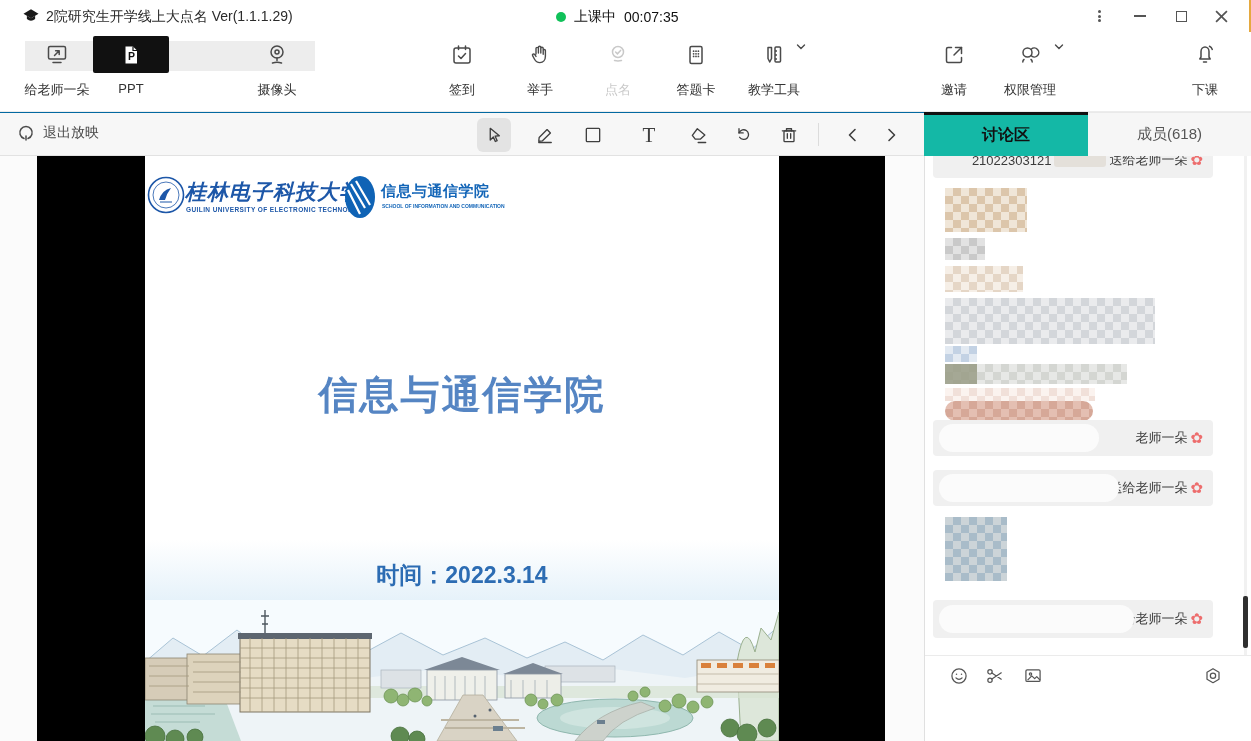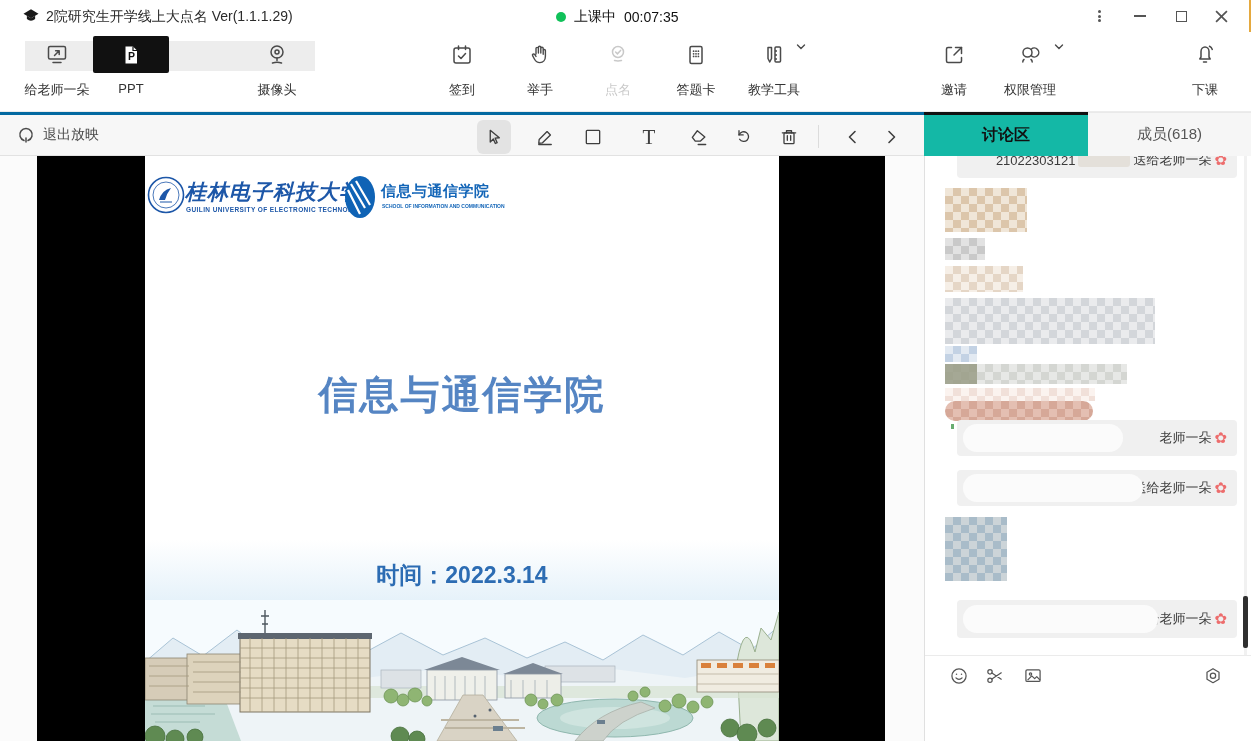--- a/index.html
+++ b/index.html
@@ -26,21 +26,21 @@
   .tb-item { position:absolute; top:0; width:80px; height:80px; text-align:center; cursor:pointer; }
   .tb-item svg { position:absolute; left:28px; top:11px; }
   .tb-label { position:absolute; left:0; top:49px; width:80px; font-size:13px; color:#333; white-space:nowrap; }
   .tb-item.disabled svg { stroke:#c9c9c9; }
   .tb-item.disabled .tb-label { color:#c9c9c9; }
   .ppt-btn { position:absolute; left:93px; top:4px; width:76px; height:37px; background:#111; border-radius:2px; cursor:pointer; }
   .ppt-btn svg { position:absolute; left:26px; top:7px; }
   .tb-chevron { position:absolute; top:19px; }
 
   
-  .subtoolbar { position:absolute; left:0; top:112px; width:924px; height:44px; background:#f7f7f7; border-top:3px solid #0369a1; border-bottom:1px solid #e2e2e2; }
+  .subtoolbar { position:absolute; left:0; top:112px; width:924px; height:44px; background:#f7f7f7; border-top:1px solid #0369a1; border-bottom:1px solid #e2e2e2; }
   .exit-btn { position:absolute; left:16px; top:10px; display:flex; align-items:center; gap:7px; cursor:pointer; }
   .exit-label { font-size:14px; color:#4a4a4a; }
   .pt-tool { position:absolute; top:5px; width:34px; height:34px; display:flex; align-items:center; justify-content:center; border-radius:6px; cursor:pointer; }
   .pt-tool.selected { background:#e3e3e3; }
   .pt-divider { position:absolute; top:10px; width:1px; height:23px; background:#dcdcdc; }
   .text-tool-glyph { font-family:"Liberation Serif", serif; font-size:21px; color:#3f3f3f; line-height:1; }
 
   
   .stage { position:absolute; left:0; top:156px; width:924px; height:585px; background:#fbfbfb; }
   .slide-bar { position:absolute; top:0; height:585px; background:#000; }
@@ -57,21 +57,21 @@
   .slide-date { position:absolute; left:0; top:404px; width:634px; text-align:center; font-size:23px; font-weight:bold; color:#2c6cb3; }
   .slide-sky { position:absolute; left:0; top:384px; width:634px; height:60px; background:linear-gradient(#ffffff, #e6f2fa); }
   .campus { position:absolute; left:0; top:444px; width:634px; height:141px; }
 
   
   .chat-panel { position:absolute; left:924px; top:156px; width:327px; height:585px; background:#fff; border-left:1px solid #e0e0e0; overflow:hidden; }
   .tabs { position:absolute; left:924px; top:112px; width:327px; height:44px; }
   .tab { position:absolute; top:0; height:44px; display:flex; align-items:center; justify-content:center; cursor:pointer; }
   .tab-discussion { left:0; width:164px; background:#14b8a6; border-top:3px solid #111; font-size:16px; font-weight:bold; color:#111; }
   .tab-members { left:164px; width:163px; background:#f6f6f6; font-size:15px; color:#555; border-top:1px solid #e9e9e9; }
-  .bubble { position:absolute; left:32px; width:280px; background:#f0f0f0; border-radius:4px; font-size:13px; color:#3b3b3b; overflow:hidden; }
+  .bubble { position:absolute; left:8px; width:280px; background:#f0f0f0; border-radius:4px; font-size:13px; color:#3b3b3b; overflow:hidden; }
   .bubble-inner { position:absolute; right:10px; top:0; height:100%; display:flex; align-items:center; white-space:nowrap; }
   .flower { color:#ed6d6d; font-size:15px; margin-left:3px; }
   .blur-pill { position:absolute; left:6px; top:4px; background:#fbfbfb; border-radius:14px; height:28px; }
   .name-blur { display:inline-block; width:52px; height:13px; background:#e4e0da; border-radius:3px; margin:0 3px; }
   .mosaic { position:absolute; background-size:16px 16px; background-position:0 0, 8px 8px; }
   .m-a { left:20px; top:32px; width:82px;  height:44px; background-color:#f0e6d8; background-image:linear-gradient(45deg,#dcc6ab 25%,transparent 25%,transparent 75%,#dcc6ab 75%),linear-gradient(45deg,#dcc6ab 25%,transparent 25%,transparent 75%,#dcc6ab 75%); }
   .m-b { left:20px; top:82px; width:40px;  height:22px; background-color:#e2e2e2; background-image:linear-gradient(45deg,#c9c9c9 25%,transparent 25%,transparent 75%,#c9c9c9 75%),linear-gradient(45deg,#c9c9c9 25%,transparent 25%,transparent 75%,#c9c9c9 75%); }
   .m-c { left:20px; top:110px; width:78px; height:26px; background-color:#f6efe7; background-image:linear-gradient(45deg,#e5d6c6 25%,transparent 25%,transparent 75%,#e5d6c6 75%),linear-gradient(45deg,#e5d6c6 25%,transparent 25%,transparent 75%,#e5d6c6 75%); }
   .m-d { left:20px; top:142px; width:210px; height:46px; background-color:#eaebed; background-image:linear-gradient(45deg,#d3d6da 25%,transparent 25%,transparent 75%,#d3d6da 75%),linear-gradient(45deg,#d3d6da 25%,transparent 25%,transparent 75%,#d3d6da 75%); }
   .m-e1 { left:20px; top:190px; width:32px; height:16px; background-color:#e3eaf2; background-image:linear-gradient(45deg,#c3d2e4 25%,transparent 25%,transparent 75%,#c3d2e4 75%),linear-gradient(45deg,#c3d2e4 25%,transparent 25%,transparent 75%,#c3d2e4 75%); }

